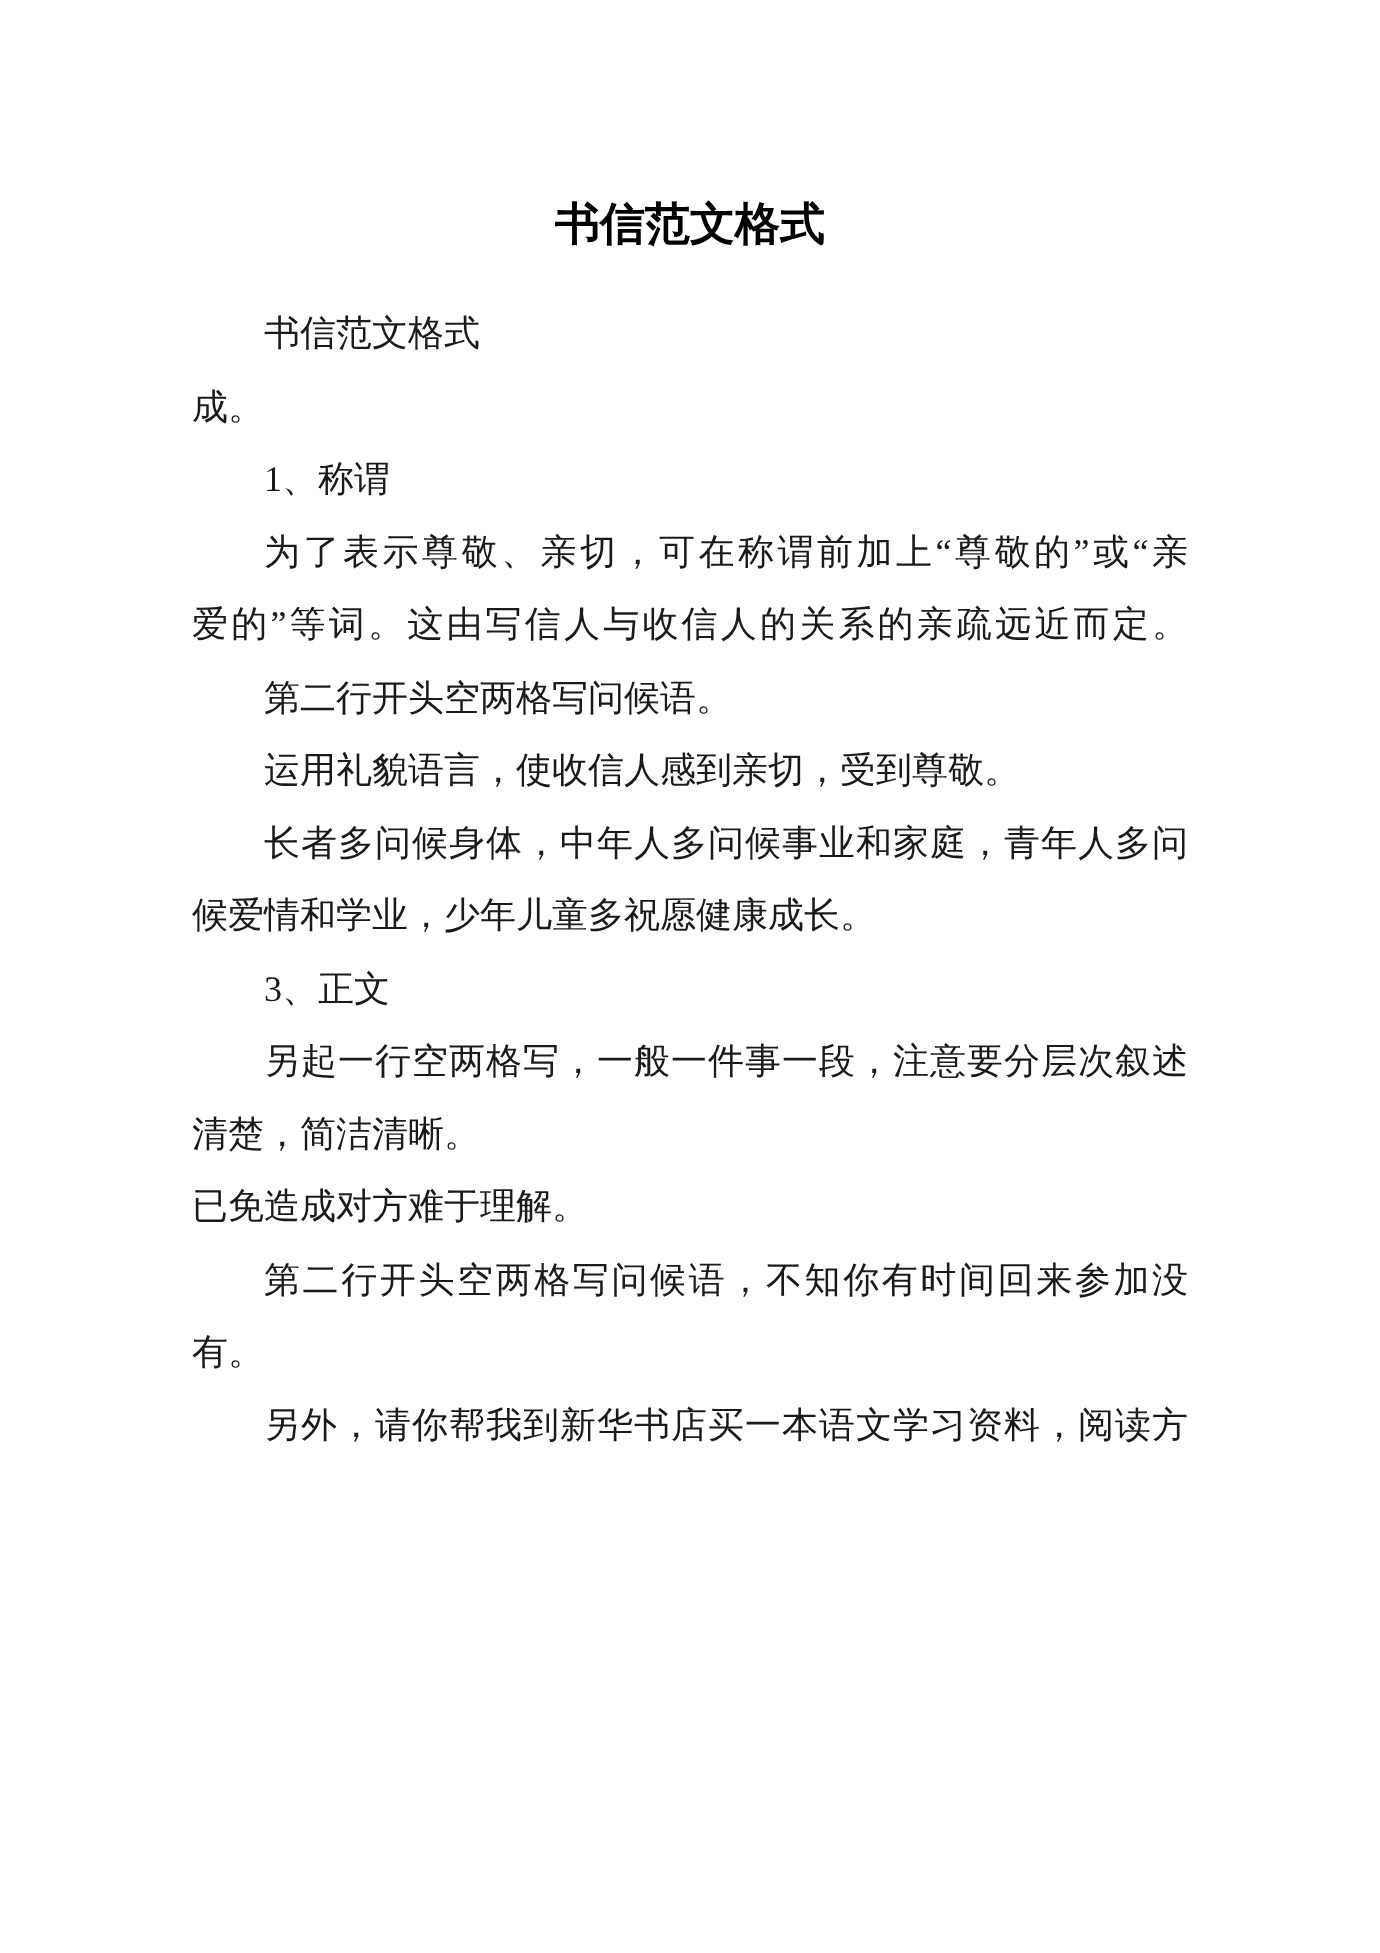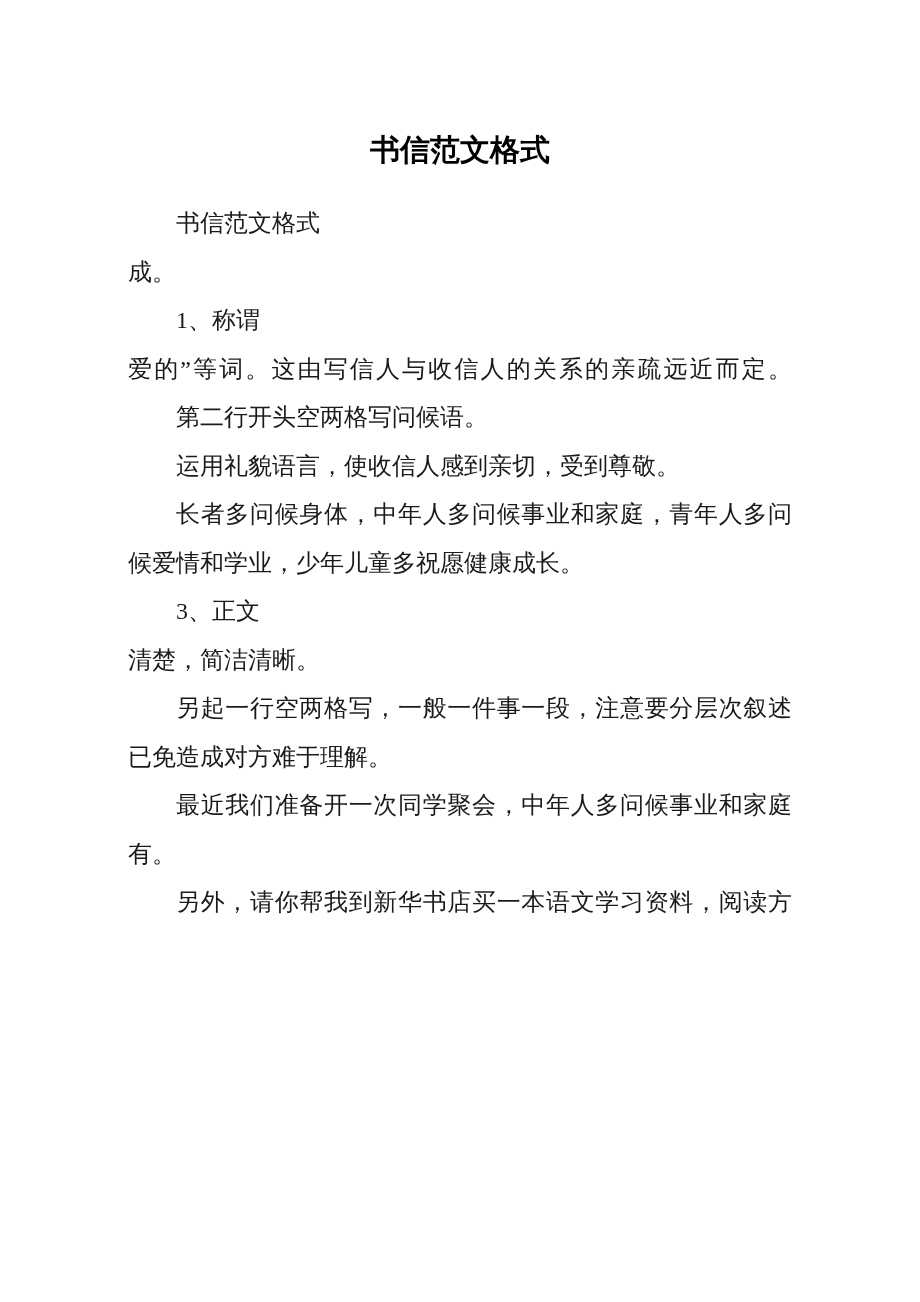--- a/index.html
+++ b/index.html
@@ -64,30 +64,31 @@
 
 <div class="page">
 
   <h1 class="doc-title">书信范文格式</h1>
 
   <div class="doc-body">
 
   <div class="line indent">书信范文格式</div>
       <div class="line">成。</div>
       <div class="line indent">1、称谓</div>
+      <div class="line indent justify">为了表示尊敬、亲切，可在称谓前加上“尊敬的”或“亲</div>
       <div class="line justify">爱的”等词。这由写信人与收信人的关系的亲疏远近而定。</div>
       <div class="line indent">第二行开头空两格写问候语。</div>
       <div class="line indent">运用礼貌语言，使收信人感到亲切，受到尊敬。</div>
       <div class="line indent justify">长者多问候身体，中年人多问候事业和家庭，青年人多问</div>
       <div class="line">候爱情和学业，少年儿童多祝愿健康成长。</div>
       <div class="line indent">3、正文</div>
+      <div class="line indent justify">另起一行空两格写，一般一件事一段，注意要分层次叙述</div>
       <div class="line">清楚，简洁清晰。</div>
-      <div class="line indent justify">另起一行空两格写，一般一件事一段，注意要分层次叙述</div>
       <div class="line">已免造成对方难于理解。</div>
-      <div class="line indent justify">最近我们准备开一次同学聚会，中年人多问候事业和家庭</div>
+      <div class="line indent justify">第二行开头空两格写问候语，不知你有时间回来参加没</div>
       <div class="line">有。</div>
       <div class="line indent justify">另外，请你帮我到新华书店买一本语文学习资料，阅读方</div>
     </div>
 
   <div class="doc-footer">
     <span>第 1 页</span>
   </div>
 
 </div>
 

